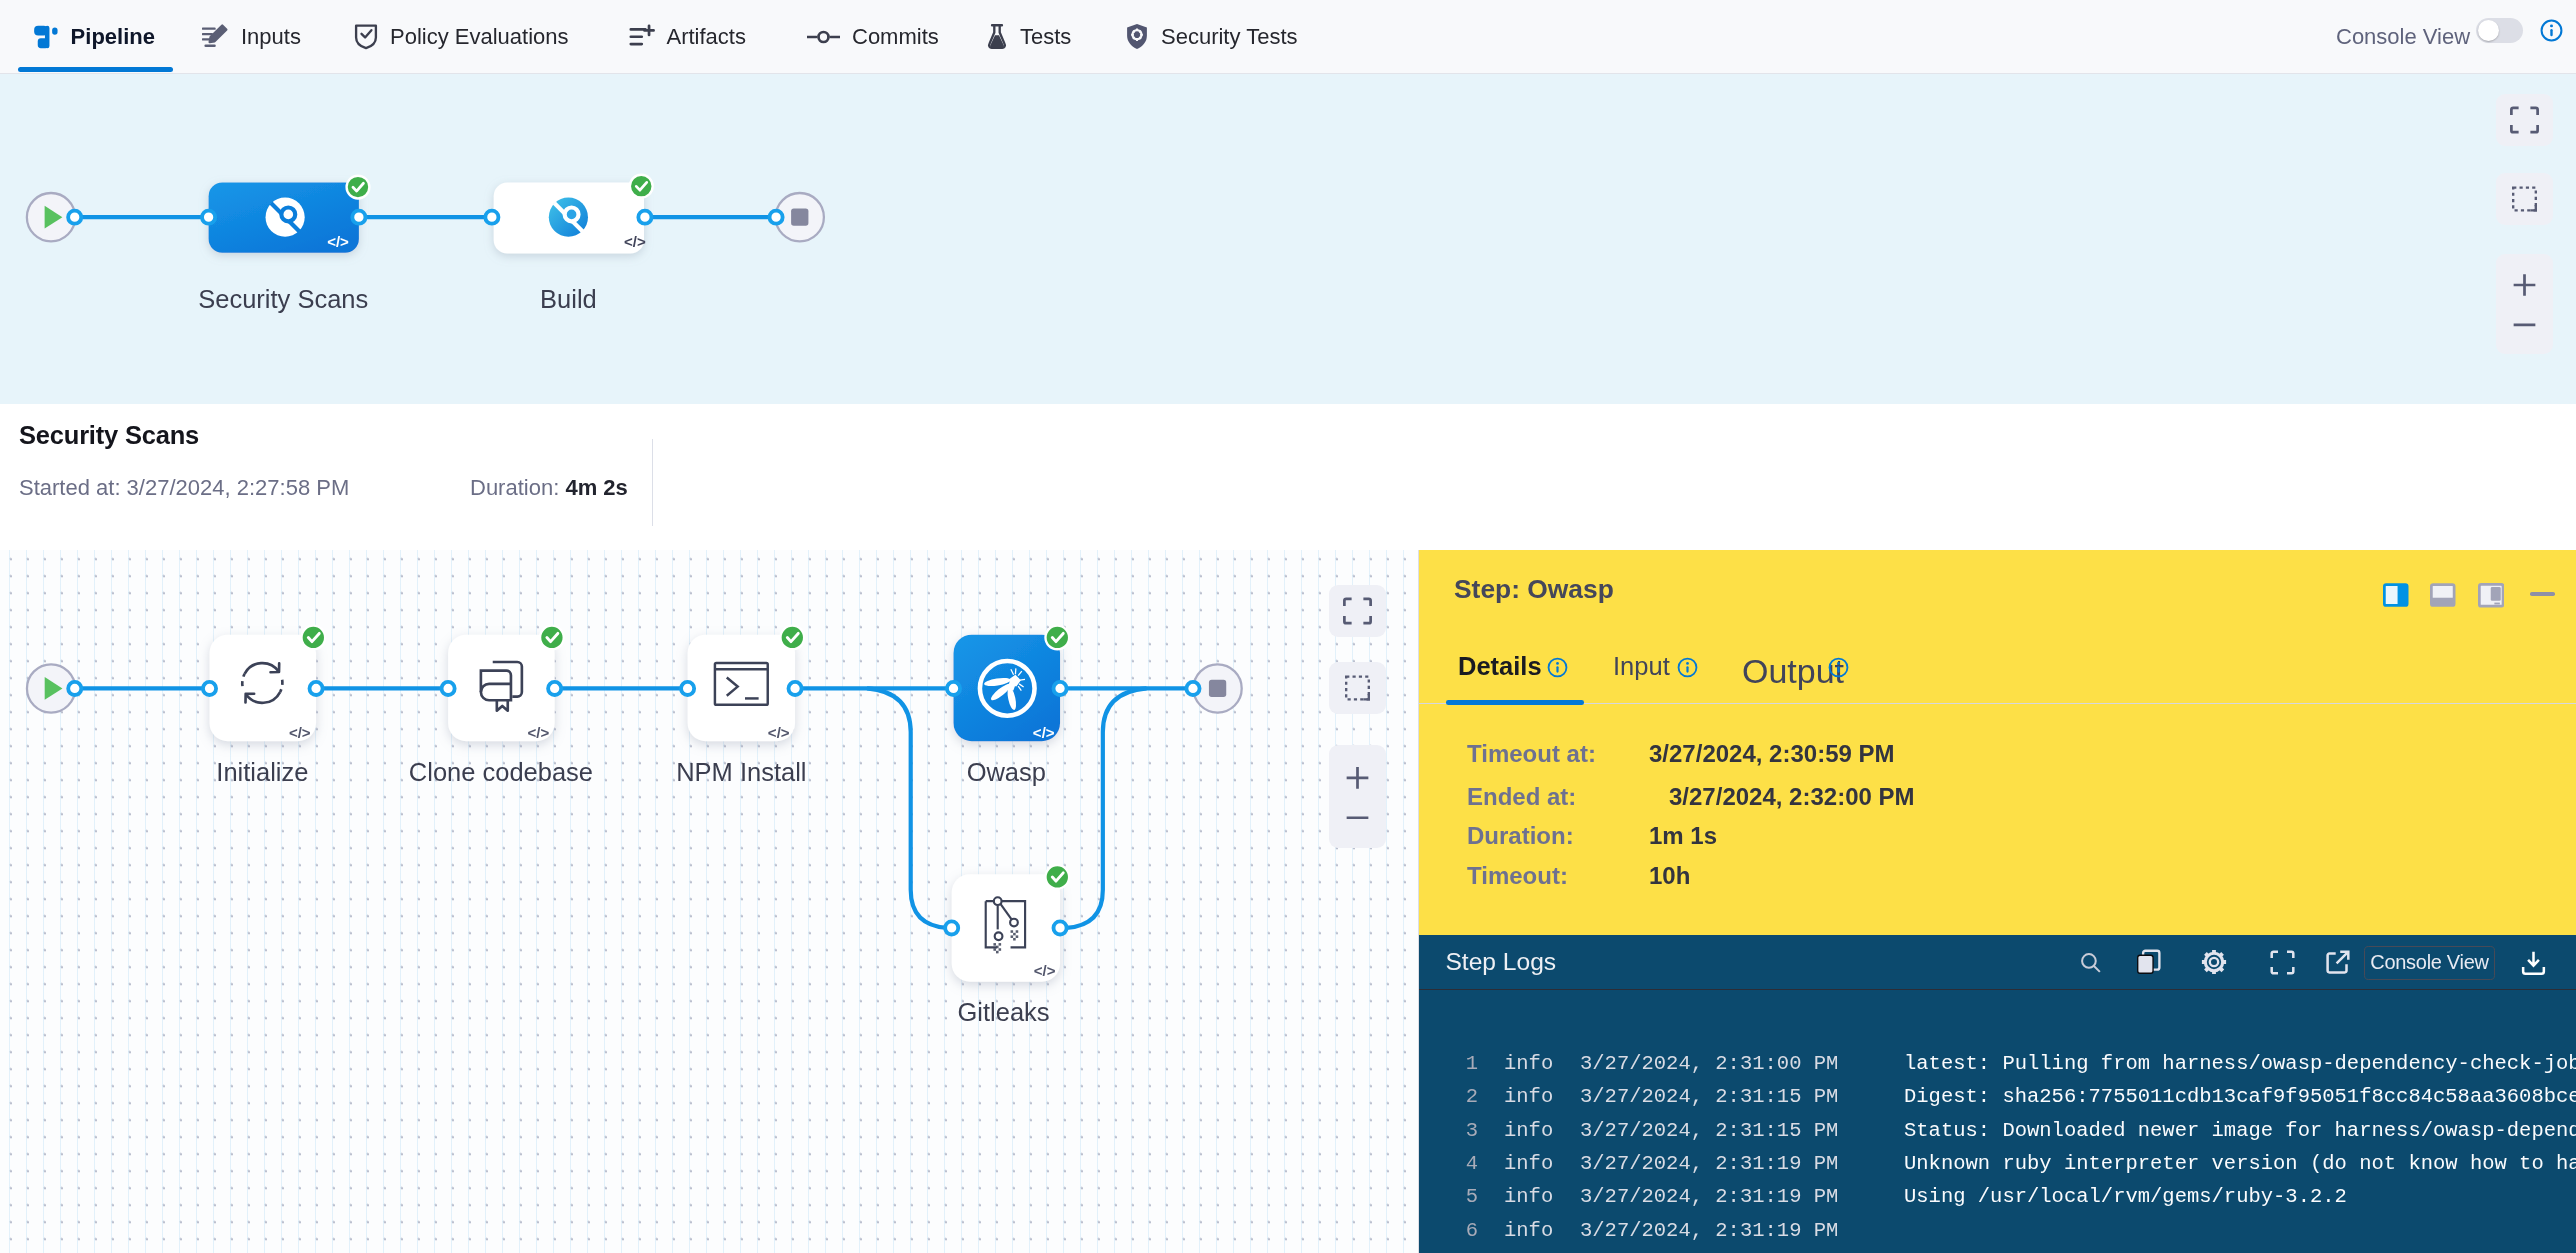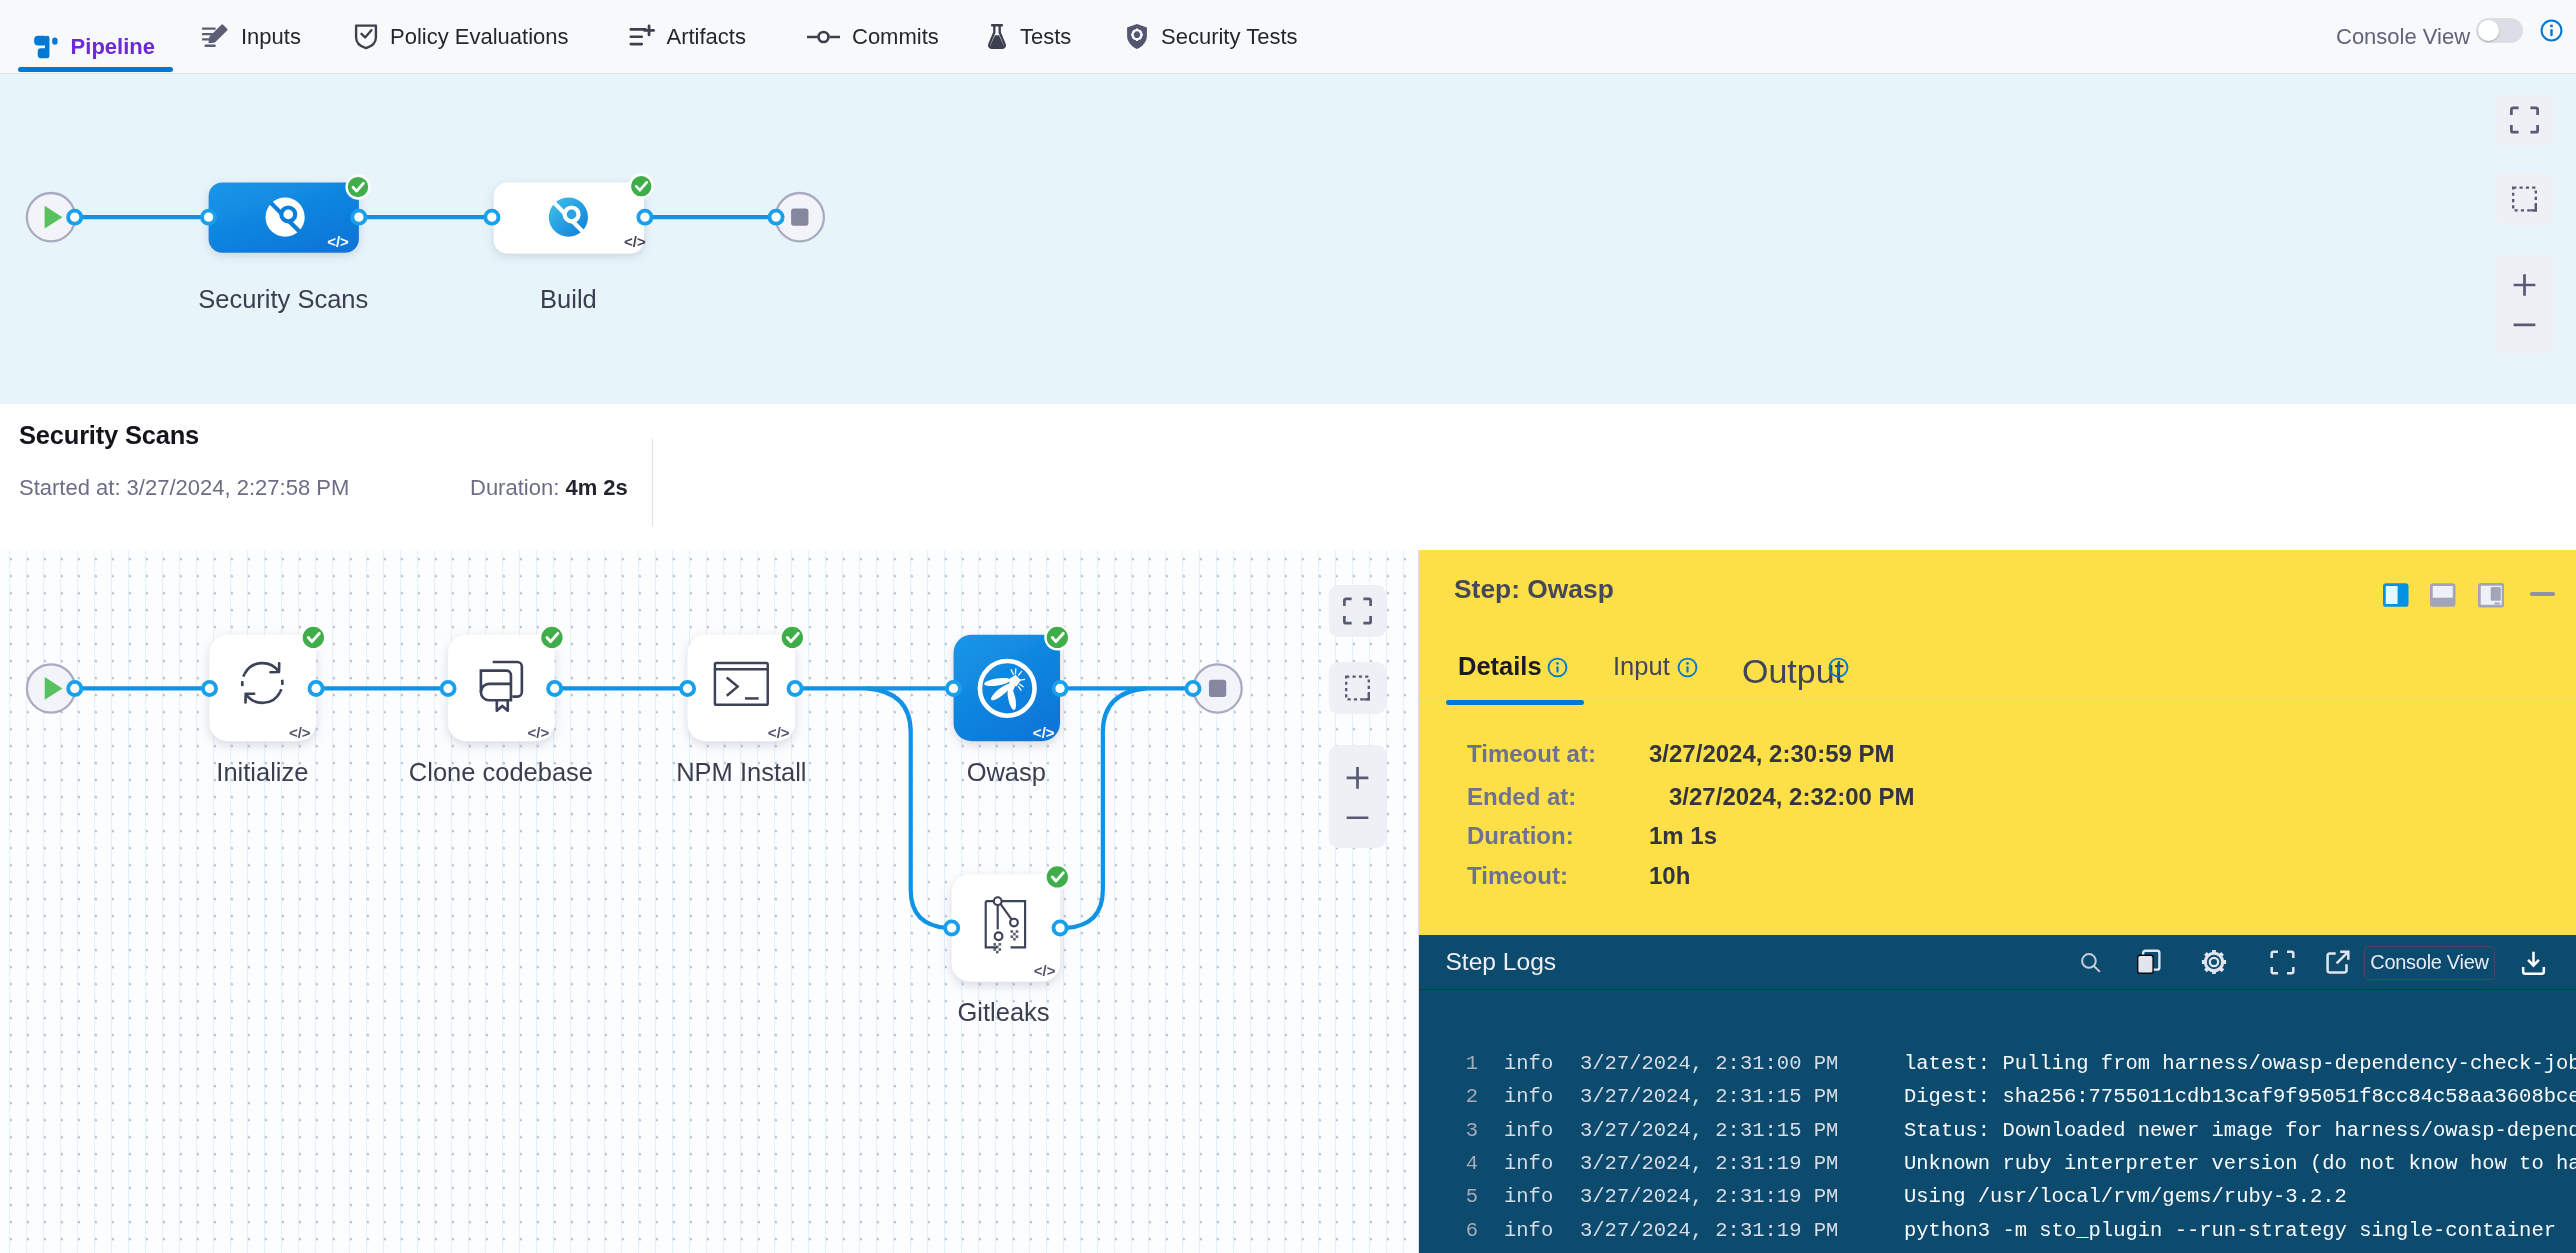--- a/index.html
+++ b/index.html
@@ -418,25 +418,24 @@
     <div class="logline" style="top:250px;">
         <span class="ln">5</span>
         <span class="li">info</span>
         <span class="lt">3/27/2024, 2:31:19 PM</span>
         <span class="lm">Using /usr/local/rvm/gems/ruby-3.2.2</span>
       </div>
     <div class="logline" style="top:284px;">
         <span class="ln">6</span>
         <span class="li">info</span>
         <span class="lt">3/27/2024, 2:31:19 PM</span>
-        <span class="lm">python3 -m sto_plugin --run-strategy single-container</span>
       </div>
   </div>
   <div id="nav">
-    <div class="tab" style="left:34px; color:#6d28d9; font-weight:bold;margin-top:10px;">
+    <div class="tab" style="left:34px; color:#0f172a; font-weight:bold;">
       <svg width="24.6" height="27" viewBox="0 0 27 30">
         <rect x="0" y="3" width="15" height="11" rx="4.5" fill="#0278d5"></rect>
         <rect x="12" y="3" width="5" height="25" rx="2.5" fill="#0278d5"></rect>
         <rect x="4" y="17" width="12" height="11" rx="3.5" fill="#0278d5"></rect>
         <rect x="20" y="5" width="6" height="8" rx="3" fill="#0278d5"></rect>
       </svg>
       <span>Pipeline</span>
     </div>
     <div id="underline"></div>
     <div class="tab" style="left:202px;">

